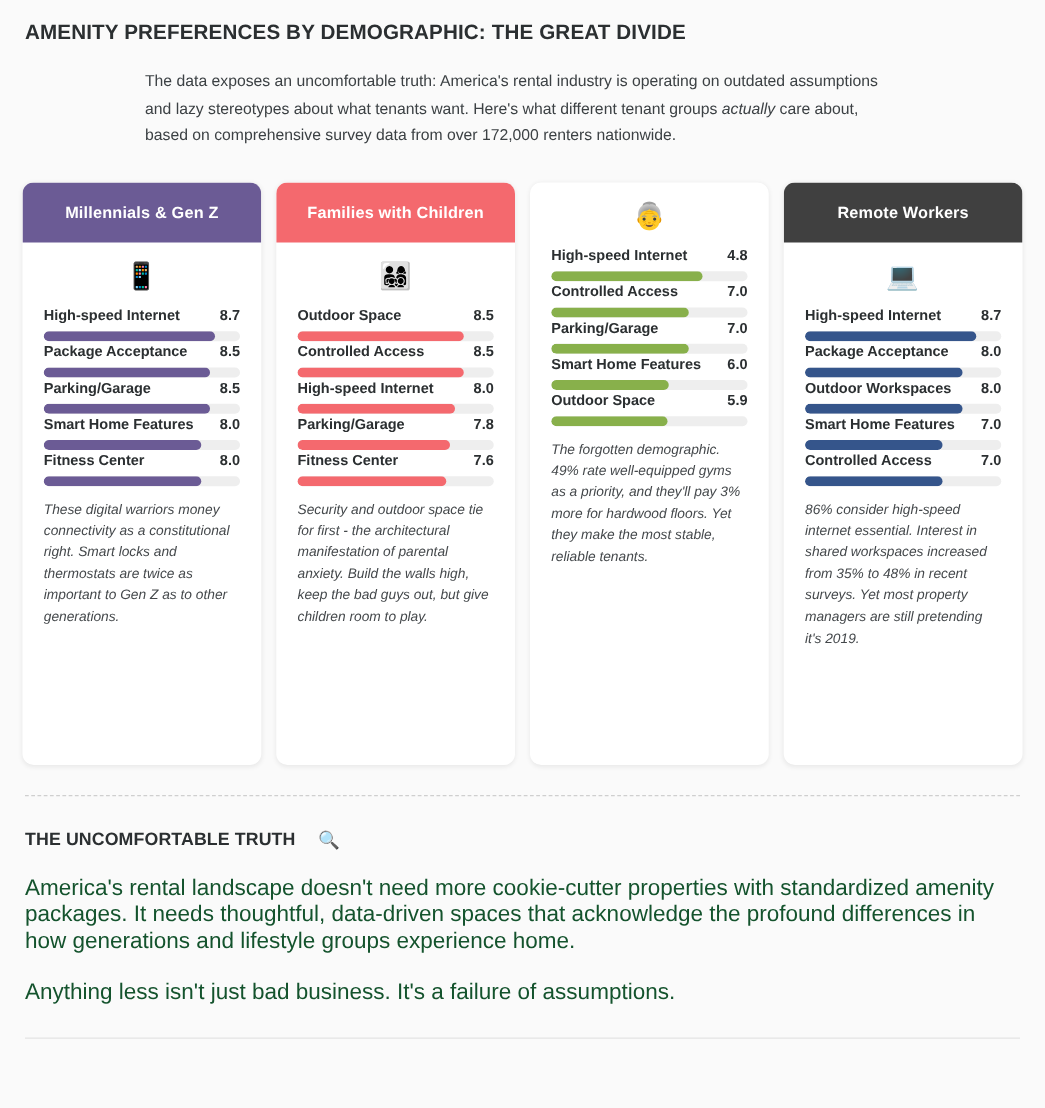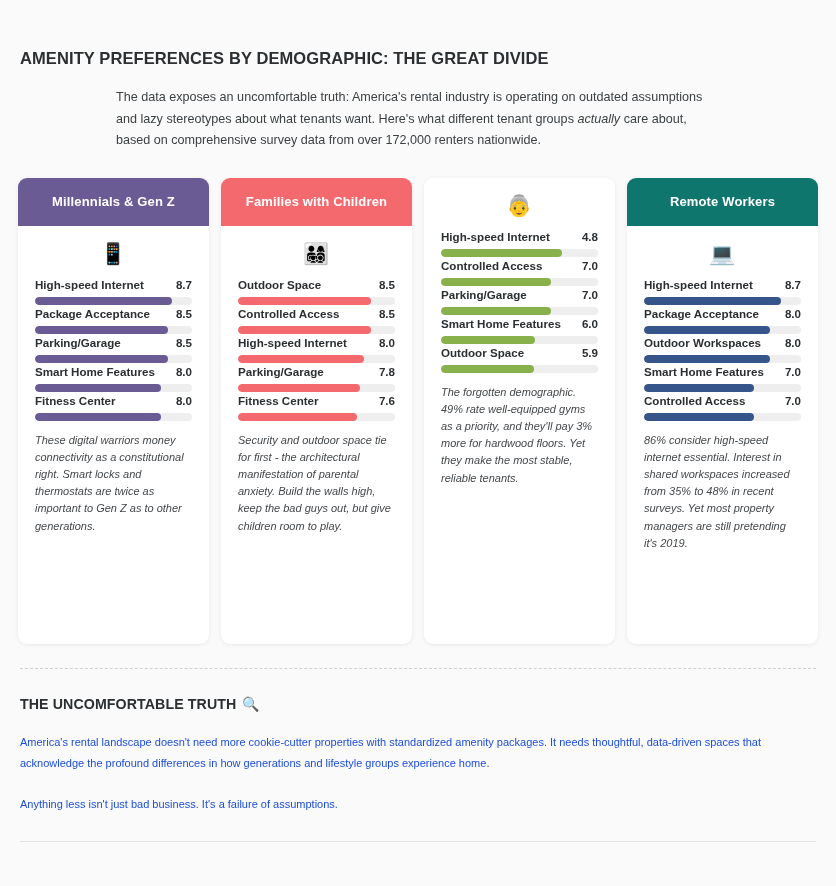--- a/index.html
+++ b/index.html
@@ -23,21 +23,20 @@
     position: relative;
   }
 
   
   .title {
     font-size: 16.5px;
     font-weight: bold;
     letter-spacing: 0.1px;
     color: #2b2f31;
     padding: 17px 4px 0 4px;
-    margin-top: 32px;
   }
 
   
   .intro {
     margin: 19px 0 0 100px;
     width: 608px;
     font-size: 12.6px;
     line-height: 21.5px;
     color: #3c4144;
   }
@@ -129,29 +128,29 @@
 
   
   .section-title {
     margin: 27px 4px 0 4px;
     font-size: 14.2px;
     font-weight: bold;
     color: #2b2f31;
     letter-spacing: 0.1px;
     display: flex;
     align-items: center;
-    gap: 6px;
+    gap: 18px;
   }
   .section-title .glyph { font-size: 14px; }
 
   .para {
     margin: 20px 4px 0 4px;
-    font-size: 11px;
+    font-size: 18px;
     line-height: 21px;
-    color: #1d4ed8;
+    color: #14532d;
     max-width: 790px;
   }
 
   .solid-divider {
     margin: 26px 4px 0 4px;
     border-top: 1px solid #e3e3e3;
   }
 </style>
 </head>
 <body>
@@ -316,21 +315,21 @@
               <span class="metric-value">5.9</span>
             </div>
             <div class="bar-track" style="background: rgb(238, 238, 238);">
               <div class="bar-fill" style="background: rgb(136, 176, 75); width: 59%;"></div>
             </div>
           </div>
           <div class="card-note">The forgotten demographic. 49% rate well-equipped gyms as a priority, and they'll pay 3% more for hardwood floors. Yet they make the most stable, reliable tenants.</div>
         </div>
       </div>
       <div class="card">
-        <div class="card-header" style="background: #0f766e;">
+        <div class="card-header" style="background: #404040;">
           <span>Remote Workers</span>
         </div>
         <div class="card-body">
           <div class="card-emoji">💻</div>
           <div class="metric">
             <div class="metric-row">
               <span class="metric-label">High-speed Internet</span>
               <span class="metric-value">8.7</span>
             </div>
             <div class="bar-track" style="background: rgb(238, 238, 238);">

